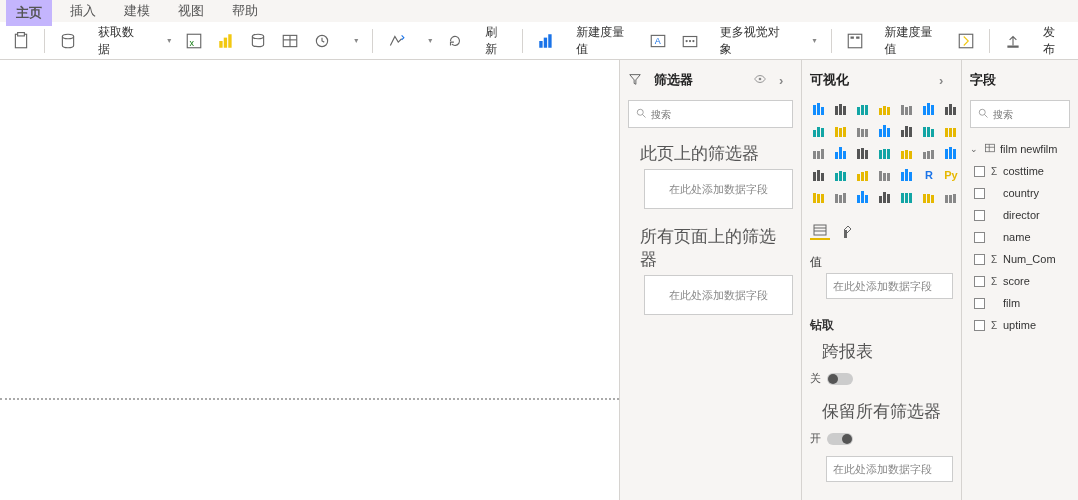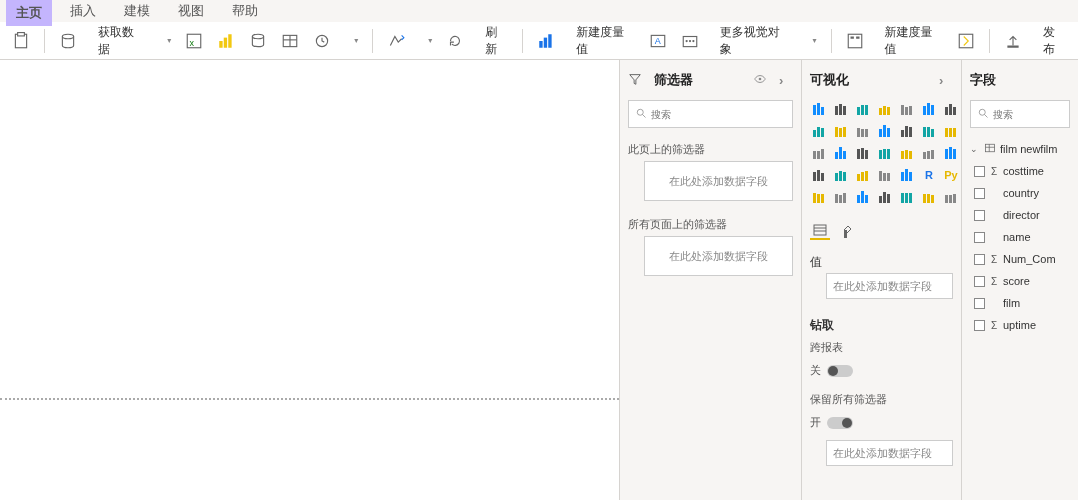--- a/index.html
+++ b/index.html
@@ -28,21 +28,21 @@
 .pane-fields { width: 116px; }
 
 .pane-head { display: flex; align-items: center; height: 28px; font-size: 13px; font-weight: 600; color: #222; gap: 12px; }
 .pane-head .spacer { flex: 1; }
 .pane-head .ic { width: 14px; color: #888; cursor: pointer; }
 
 .search-box { display: flex; align-items: center; border: 1px solid #ccc; background: #fff; height: 28px; padding: 0 6px; margin: 6px 0 10px; }
 .search-box input { border: none; outline: none; flex: 1; font-size: 10px; background: transparent; }
 .search-ico { margin-right: 4px; color: #666; }
 
-.section-label { font-size: 11px; color: #555; margin: 4px 0 4px; }
+.section-label { font-size: 17px; color: #555; margin: 4px 12px 4px; }
 .drop-target { border: 1px solid #ccc; background: #fff; height: 40px; display: flex; align-items: center; justify-content: center; color: #888; font-size: 11px; margin-bottom: 12px; margin-left: 16px; }
 .drop-target.small { height: 26px; justify-content: flex-start; padding: 0 6px; font-size: 11px; }
 
 .viz-grid { display: grid; grid-template-columns: repeat(7, 18px); gap: 4px 4px; margin: 6px 0 10px; }
 .viz-cell { width: 18px; height: 18px; display: flex; align-items: center; justify-content: center; cursor: pointer; border-radius: 2px; }
 .viz-cell svg { width: 16px; height: 16px; }
 .viz-cell.text { font-size: 11px; font-weight: bold; }
 
 .tabbar { display: flex; gap: 8px; height: 24px; align-items: flex-end; margin-bottom: 8px; }
 .tab-item { width: 20px; height: 18px; display: flex; align-items: center; justify-content: center; cursor: pointer; }

